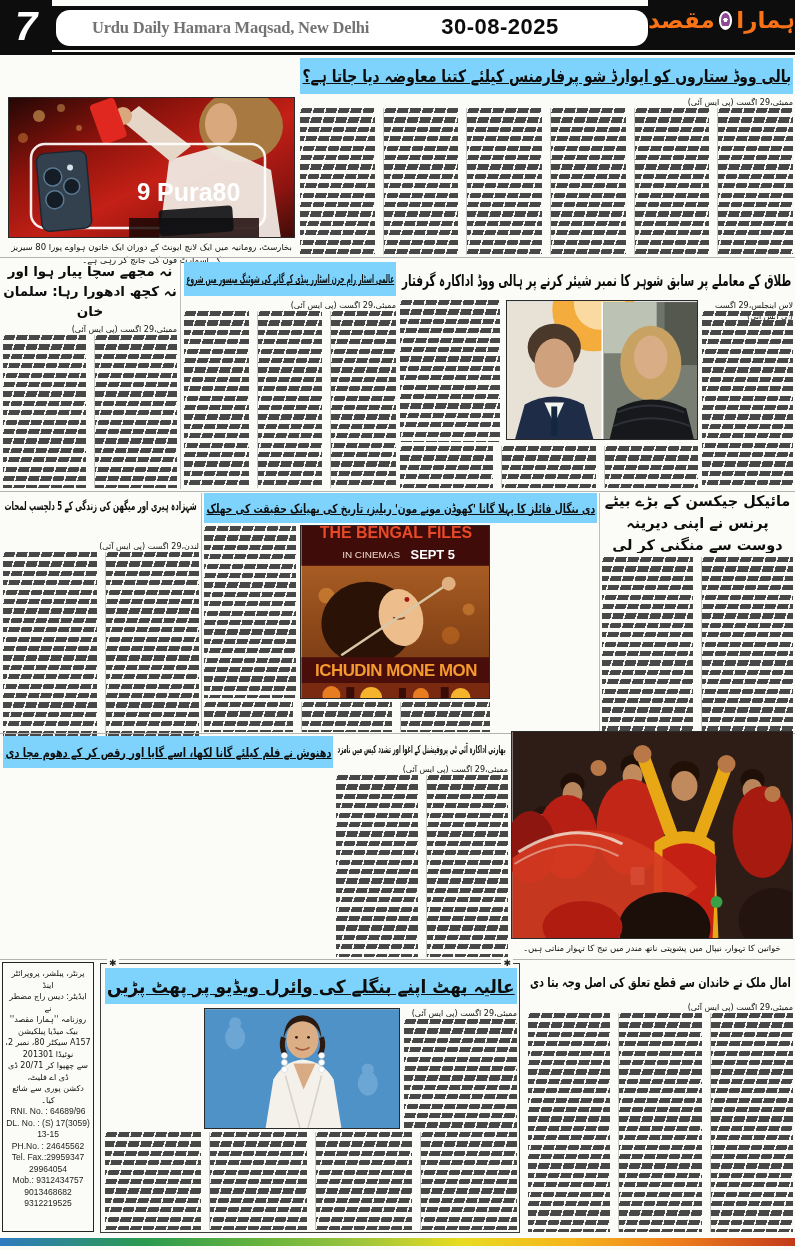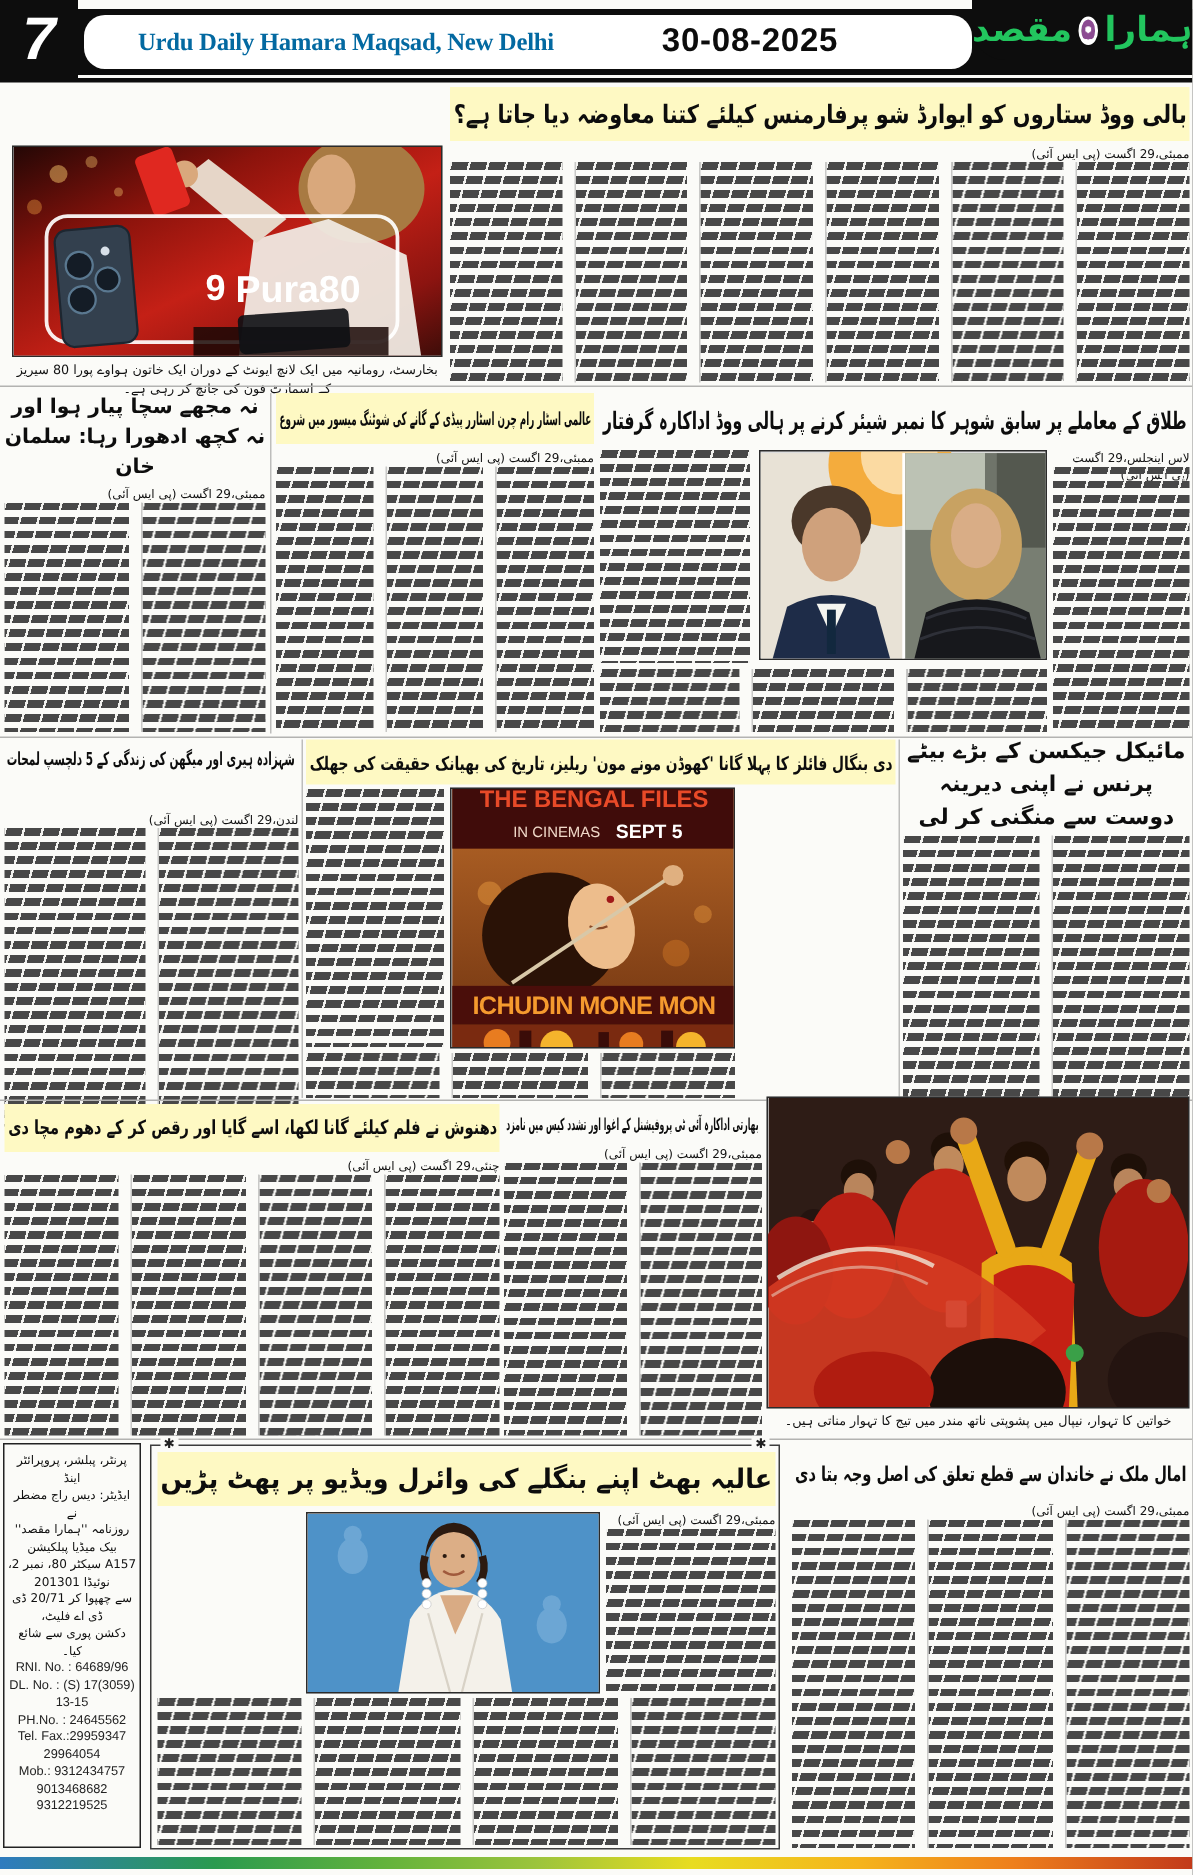--- a/index.html
+++ b/index.html
@@ -1,20 +1,20 @@
 <!DOCTYPE html>
 <html><head>
 <meta charset="utf-8">
 <style>
   html,body{margin:0;padding:0;background:#9a9a9a;}
   .page{position:relative;width:795px;height:1250px;background:#fbfbf8;overflow:hidden;
         font-family:"DejaVu Sans",sans-serif;color:#111;}
   .abs{position:absolute;box-sizing:border-box;}
   .u{direction:rtl;font-weight:bold;color:#0d0d0d;font-family:"DejaVu Sans",sans-serif;}
-  .gray{background:#fef9c3;}
+  .gray{background:#7dd3fc;text-decoration:underline;}
   .hl{display:flex;align-items:center;justify-content:center;overflow:hidden;}
   .fit{display:inline-block;white-space:nowrap;transform-origin:50% 50%;}
   .cols{display:flex;gap:8px;direction:rtl;height:100%;}
   .cols i{flex:1;display:block;
     background-image:
       repeating-linear-gradient(105deg, rgba(251,251,248,.95) 0 1.6px, rgba(251,251,248,0) 1.6px 12px),
       repeating-linear-gradient(180deg, #484848 0 5.2px, rgba(0,0,0,0) 5.2px 9.4px);}
   .cols i:not(:last-child){border-inline-end:1px solid #c9c9c7;}
   .bodyblk{display:flex;flex-direction:column;}
   .dl{direction:rtl;text-align:right;font-size:8px;line-height:11px;font-weight:normal;height:11px;flex:0 0 11px;}
@@ -22,24 +22,24 @@
   .cap{direction:rtl;text-align:center;font-size:8.5px;font-weight:normal;line-height:13px;}
   .photo{border:1px solid #2b2b2b;background:#ddd;overflow:hidden;}
   .photo svg{display:block;}
   .rule-h{background:#b3b3b1;height:1px;}
   .rule-v{background:#bdbdbb;width:1px;}
   
   .hband{background:#0d0d0d;}
   .pill{background:#ffffff;border-radius:14px;}
   .numbox{background:#0d0d0d;color:#fff;display:flex;align-items:center;justify-content:center;
           font:bold 40px "Liberation Sans",sans-serif;font-style:italic;}
-  .masthead{font:bold 16.5px "Liberation Serif",serif;letter-spacing:-.2px;color:#0369a1;}
+  .masthead{font:bold 16.5px "Liberation Serif",serif;letter-spacing:-.2px;color:#737373;}
   .eddate{font:bold 22px "Liberation Sans",sans-serif;color:#0c0c0c;letter-spacing:.5px;}
   .logoblk{background:#0d0d0d;border-radius:0 0 0 22px;display:flex;align-items:center;justify-content:center;gap:4px;}
-  .logotext{color:#22c55e;font-size:23px;line-height:23px;}
+  .logotext{color:#f97316;font-size:23px;line-height:23px;}
   .emblem{width:15px;height:15px;border-radius:50%;background:radial-gradient(circle at 50% 45%, #fff 0 22%, #8c4b92 23% 70%, #fff 71%);
           border:2px solid #fff;display:inline-block;}
   
   .imprint{border:1.5px solid #222;background:#fbfbf8;text-align:center;padding:5px 2px;overflow:hidden;}
   .imprint .ul{direction:rtl;font-size:8px;line-height:11.5px;font-weight:normal;}
   .imprint .el{font:8.5px "Liberation Sans",sans-serif;line-height:11.5px;color:#222;}
   .orn{position:absolute;top:-6px;font-size:9px;color:#222;background:#fbfbf8;padding:0 2px;line-height:10px;}
   .stripe{background:linear-gradient(to right,#2f7bbf 0%,#2a9a4f 18%,#62b23c 32%,#9cc43c 45%,#e8dc20 58%,#f5b41c 72%,#ee7f1c 85%,#c23a1a 100%);}
 </style>
 </head>
@@ -260,29 +260,20 @@
     <div class="cols">
         <i></i>
         <i></i>
       </div>
   </div>
 
   <div class="abs rule-h" style="left:0;top:733px;width:795px;"></div>
 
   <div class="abs hl gray" style="left:3px;top:736px;width:330px;height:32px;">
     <span class="fit u" style="font-size: 13px; transform: scaleX(0.745995);">دھنوش نے فلم کیلئے گانا لکھا، اسے گایا اور رقص کر کے دھوم مچا دی</span>
-  </div>
-  <div class="abs bodyblk" style="left:3px;top:772px;width:330px;height:185px;">
-    <div class="dl">چنئی،29 اگست (پی ایس آئی)</div>
-    <div class="cols">
-        <i></i>
-        <i></i>
-        <i></i>
-        <i></i>
-      </div>
   </div>
 
   <div class="abs hl" style="left:336px;top:736px;width:172px;height:26px;">
     <span class="fit u" style="font-size: 11px; transform: scaleX(0.467967);">بھارتی اداکارہ آئی ٹی پروفیشنل کے اغوا اور تشدد کیس میں نامزد</span>
   </div>
   <div class="abs bodyblk" style="left:336px;top:764px;width:172px;height:193px;">
     <div class="dl">ممبئی،29 اگست (پی ایس آئی)</div>
     <div class="cols">
         <i></i>
         <i></i>

